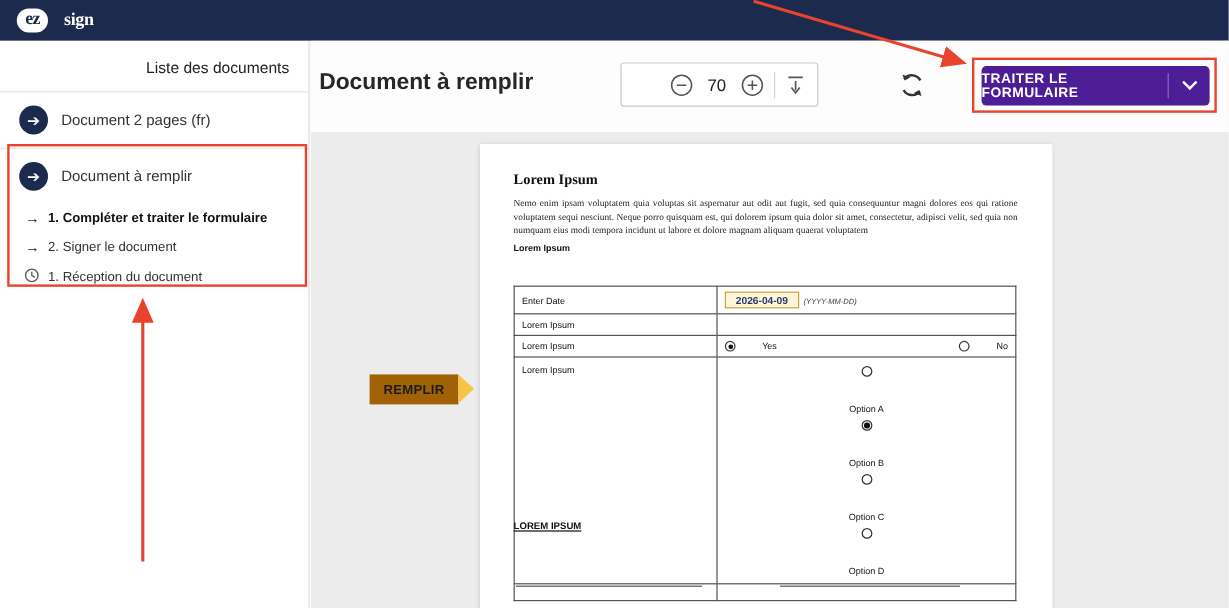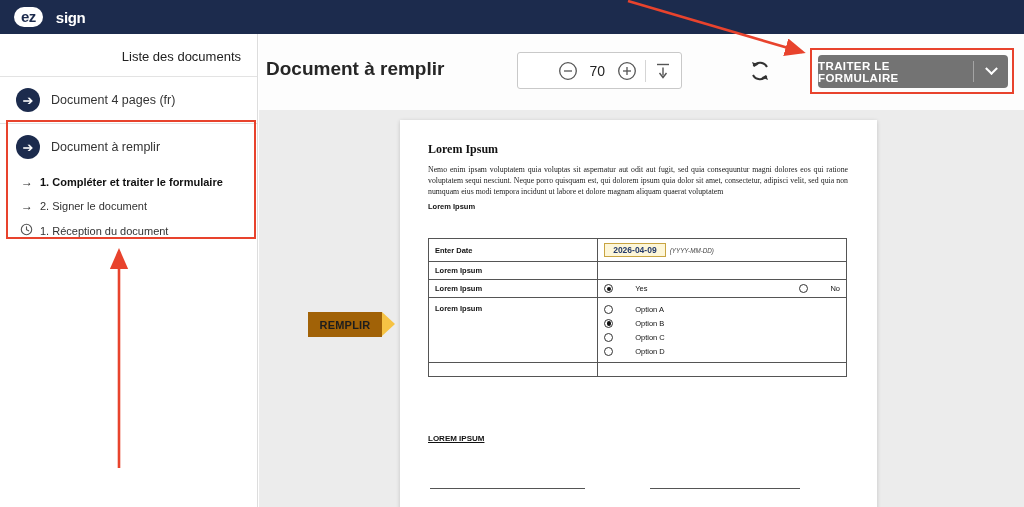--- a/index.html
+++ b/index.html
@@ -2,21 +2,21 @@
 <html><head>
 <meta charset="utf-8">
 <style>
   * { margin:0; padding:0; box-sizing:border-box; }
   html,body { width:1024px; height:507px; overflow:hidden; background:#fff;
               font-family:"Liberation Sans", sans-serif; }
   #app { position:relative; width:1024px; height:507px; overflow:hidden; }
 
   
   .topbar { position:absolute; left:0; top:0; width:1024px; height:34px;
-            background:#1c2b4d; display:flex; align-items:center; padding-left:14px; }
+            background:#1c2b4d; display:flex; align-items:center; padding-left:14px;font-family:Liberation Serif, serif; }
   .logo { display:flex; align-items:center; cursor:pointer; }
   .logo-ez { background:#fff; color:#1c2b4d; font-weight:800; font-size:15px;
              padding:1px 7px 2px; border-radius:12px; letter-spacing:-0.5px; }
   .logo-sign { color:#fff; font-weight:700; font-size:15px; margin-left:13px; letter-spacing:-0.3px; }
 
   
   .sidebar { position:absolute; left:0; top:34px; width:258px; height:473px;
              background:#fff; border-right:1px solid #ddd;text-align:right; }
   .sb-title { padding:15px 16px 12px; font-size:13px; color:#222; border-bottom:1px solid #e3e3e3; }
   .sb-item { display:flex; align-items:center; gap:11px; padding:11px 16px;
@@ -38,51 +38,51 @@
 
   .zoom-box { position:absolute; left:517px; top:52px; width:165px; height:37px; background:#fff;
               border:1px solid #c9c9c9; border-radius:3px; display:flex; align-items:center;
               justify-content:space-evenly;padding-left:32px; }
   .zoom-ic { width:20px; height:20px; cursor:pointer; }
   .zoom-val { font-size:14px; color:#222; min-width:24px; text-align:center; }
   .vdiv { width:1px; height:22px; background:#d5d5d5; }
 
   .refresh-ic { position:absolute; left:748px; top:59px; width:24px; height:24px; cursor:pointer; }
 
-  .action-btn { position:absolute; left:818px; top:55px; width:190px; height:33px; background:#737373;
+  .action-btn { position:absolute; left:818px; top:55px; width:190px; height:33px; background:#4c1d95;
                 border-radius:4px; display:flex; align-items:stretch; cursor:pointer; overflow:hidden; }
   .action-label { flex:1; display:flex; align-items:center; justify-content:center; color:#fff;
                   font-size:11.5px; font-weight:700; letter-spacing:0.4px; }
   .action-sep { width:1px; background:rgba(255,255,255,0.35); margin:6px 0; }
   .action-caret { width:34px; display:flex; align-items:center; justify-content:center; }
   .chev { width:9px; height:9px; border-right:2px solid #fff; border-bottom:2px solid #fff;
           transform:rotate(45deg) translate(-2px,-2px); }
 
   
   .doc-page { position:absolute; left:400px; top:120px; width:477px; height:400px; background:#fff;
               box-shadow:0 1px 4px rgba(0,0,0,0.18); font-family:"Liberation Serif", serif; }
   .doc-head { position:absolute; left:28px; top:22px; font-size:12px; font-weight:700; color:#111; }
   .doc-par  { position:absolute; left:28px; top:44px; width:420px; font-size:7.8px; line-height:11px;
               color:#222; text-align:justify; }
   .doc-sublabel { position:absolute; left:28px; top:82px; font-size:7.5px; font-weight:700;
                   font-family:"Liberation Sans", sans-serif; color:#111; }
   .doc-table { position:absolute; left:28px; top:118px; width:419px; border:1px solid #555;
                border-collapse:collapse; font-family:"Liberation Sans", sans-serif; }
   .doc-table td { border:1px solid #555; font-size:7.5px; color:#111; padding:4px 6px; vertical-align:middle; }
-  .doc-table td.lbl { width:186px; font-weight:700; }
+  .doc-table td.lbl { width:186px; font-weight:400; }
   .date-chip { display:inline-block; border:1.5px solid #c8a442; background:#fdf6d8; padding:1px 8px;
                font-size:8.5px; color:#243a6b; font-weight:700; cursor:text; }
   .hint { font-size:6.3px; font-style:italic; color:#444; margin-left:4px; }
   .radio-row { display:flex; align-items:center; gap:22px; cursor:pointer; }
   .radio { width:9px; height:9px; border:1px solid #333; border-radius:50%; position:relative; flex:0 0 9px; }
   .radio.checked::after { content:""; position:absolute; left:1.5px; top:1.5px; width:4.5px; height:4.5px;
                           background:#111; border-radius:50%; }
   .inline-opts { display:flex; align-items:center; }
   .inline-opts .radio-row:nth-child(2) { margin-left:110px;padding-left:42px; }
-  .stack-opts .radio-row { padding:2.5px 0; }
+  .stack-opts .radio-row { padding:2.5px 0;flex-direction:column; }
   .empty-cell { height:14px; }
   .doc-footlabel { position:absolute; left:28px; top:314px; font-size:8px; font-weight:700;
                    text-decoration:underline; font-family:"Liberation Sans", sans-serif; color:#111; }
   .sig-line { position:absolute; top:368px; border-bottom:1px solid #555; height:1px; }
   .sig-1 { left:30px; width:155px; }
   .sig-2 { left:250px; width:150px; }
 
   
   .anno-rect { position:absolute; border:2.5px solid #e8432d; pointer-events:none; z-index:40; }
   .rect-sidebar { left:6px; top:120px; width:250px; height:119px; }
@@ -105,21 +105,21 @@
       <span class="logo-ez">ez</span>
       <span class="logo-sign">sign</span>
     </div>
   </div>
 
   <div class="sidebar">
     <div class="sb-title">Liste des documents</div>
 
     <div class="sb-item">
       <span class="circle-ic">➔</span>
-      <span class="sb-item-label">Document 4 pages (fr)</span>
+      <span class="sb-item-label">Document 2 pages (fr)</span>
     </div>
 
     <div class="sb-item noborder">
       <span class="circle-ic">➔</span>
       <span class="sb-item-label">Document à remplir</span>
     </div>
 
     <div class="steps">
       <div class="step bold">
         <span class="arrow-ic">→</span>

